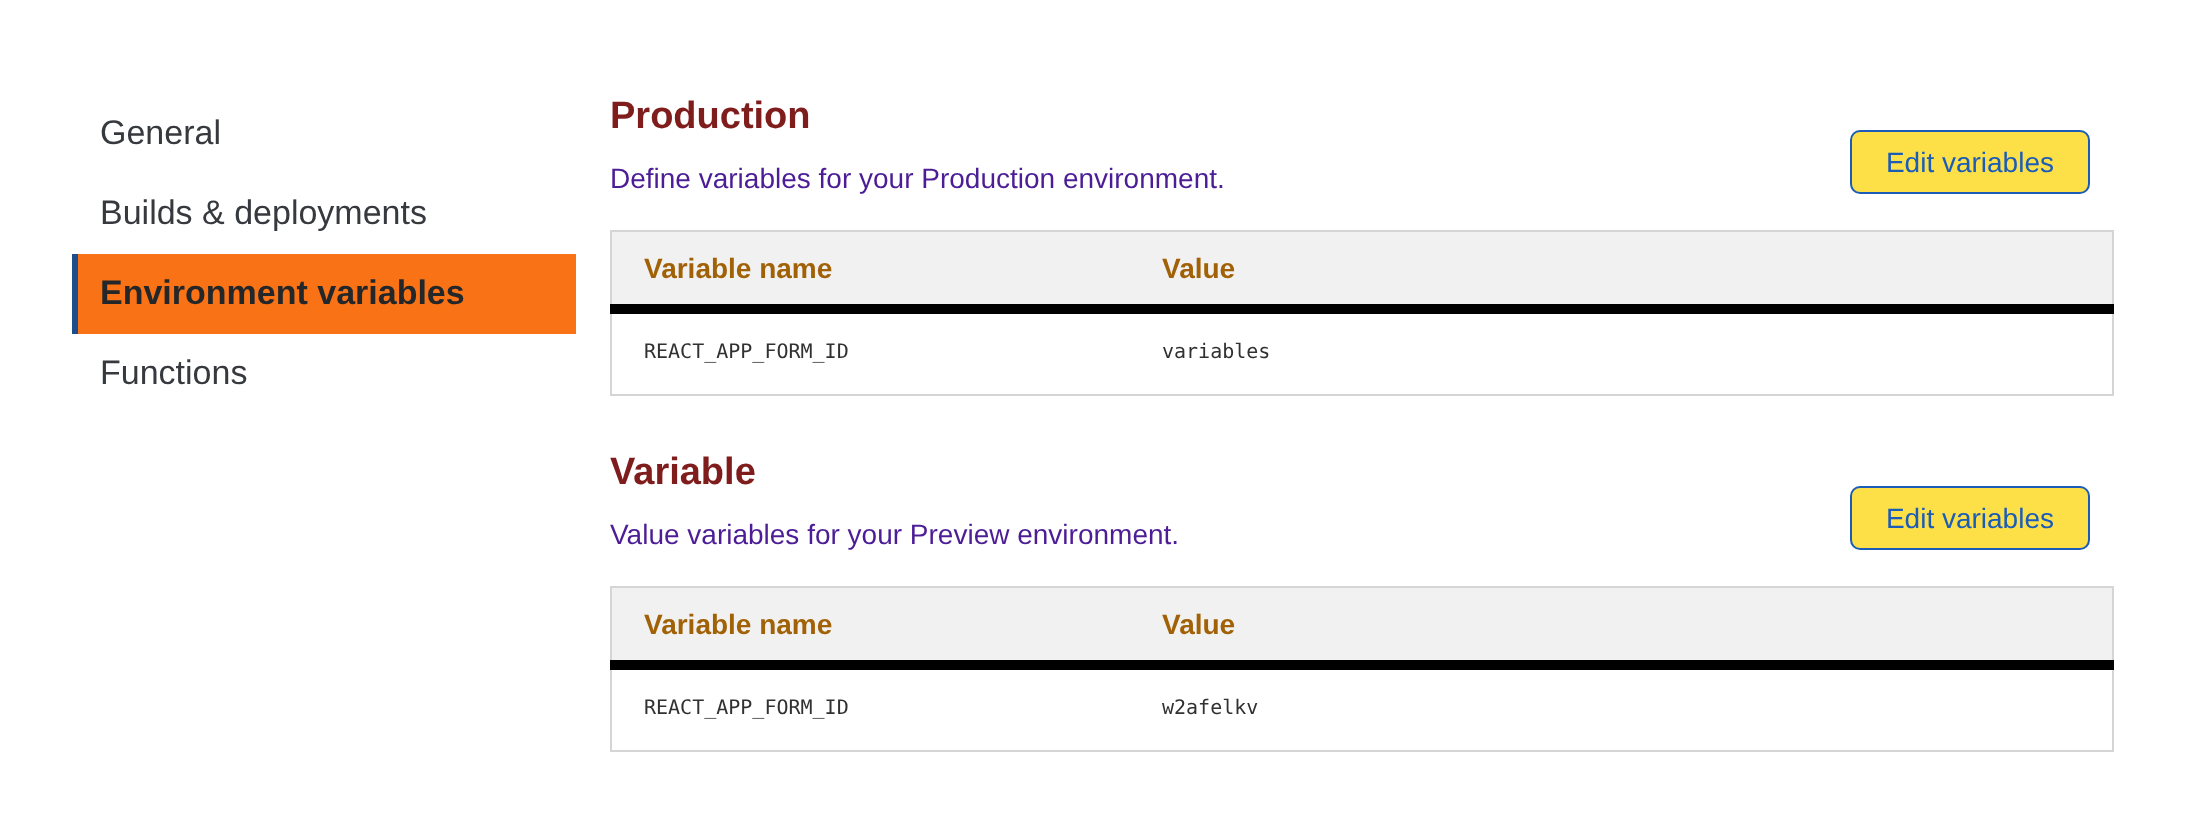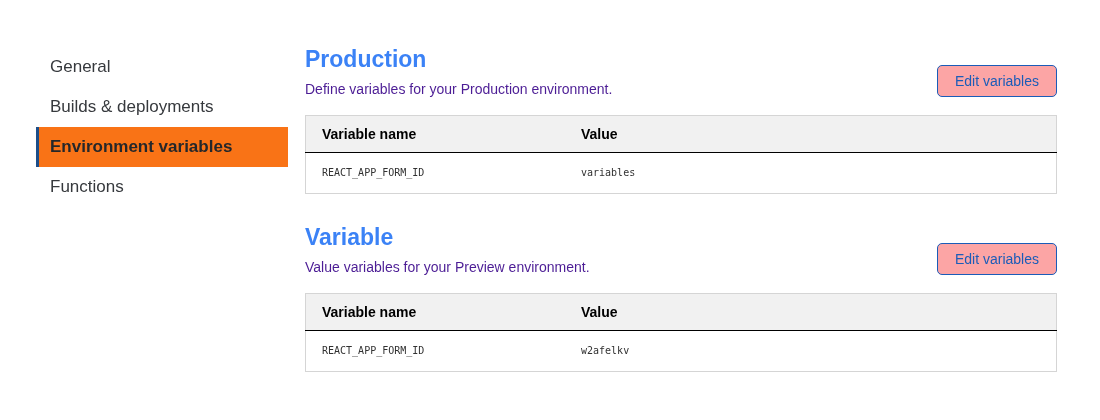--- a/index.html
+++ b/index.html
@@ -41,36 +41,36 @@
   .section {
     position: absolute;
     left: 305px;
     width: 752px;
   }
   #sec-production { top: 48px; }
   #sec-preview    { top: 226px; }
 
   .section-title {
     margin: 0;
-    font-size: 23px;
+    font-size: 19px;
     line-height: 22px;
     font-weight: 700;
-    color: #3b82f6;
+    color: #7f1d1d;
   }
   .section-desc {
     margin: 11px 0 0 0;
     font-size: 14px;
     line-height: 16px;
     color: #4c1d95;
   }
   .edit-btn {
     position: absolute;
-    top: 17px; right: 0;
+    top: 17px; right: 12px;
     box-sizing: border-box;
-    background: #fca5a5;
+    background: #fde047;
     border: 1px solid #1b5cb8;
     border-radius: 5px;
     color: #1b5cb8;
     font-family: "Liberation Sans", sans-serif;
     font-size: 14px;
     line-height: 16px;
     padding: 7px 17px;
     cursor: pointer;
     white-space: nowrap;
   }
@@ -82,23 +82,23 @@
     border-collapse: collapse;
     border: 1px solid #d5d5d5;
     table-layout: fixed;
   }
   table.vars th {
     background: #f1f1f1;
     text-align: left;
     font-size: 14px;
     line-height: 16px;
     font-weight: 700;
-    color: #000000;
+    color: #a16207;
     padding: 10px 16px;
-    border-bottom: 1px solid #000000;
+    border-bottom: 5px solid #000000;
   }
   table.vars th.col-name { width: 227px; }
   table.vars td {
     background: #ffffff;
     font-family: "DejaVu Sans Mono", monospace;
     font-size: 10px;
     line-height: 16px;
     color: #313131;
     padding: 12px 16px;
     white-space: nowrap;

